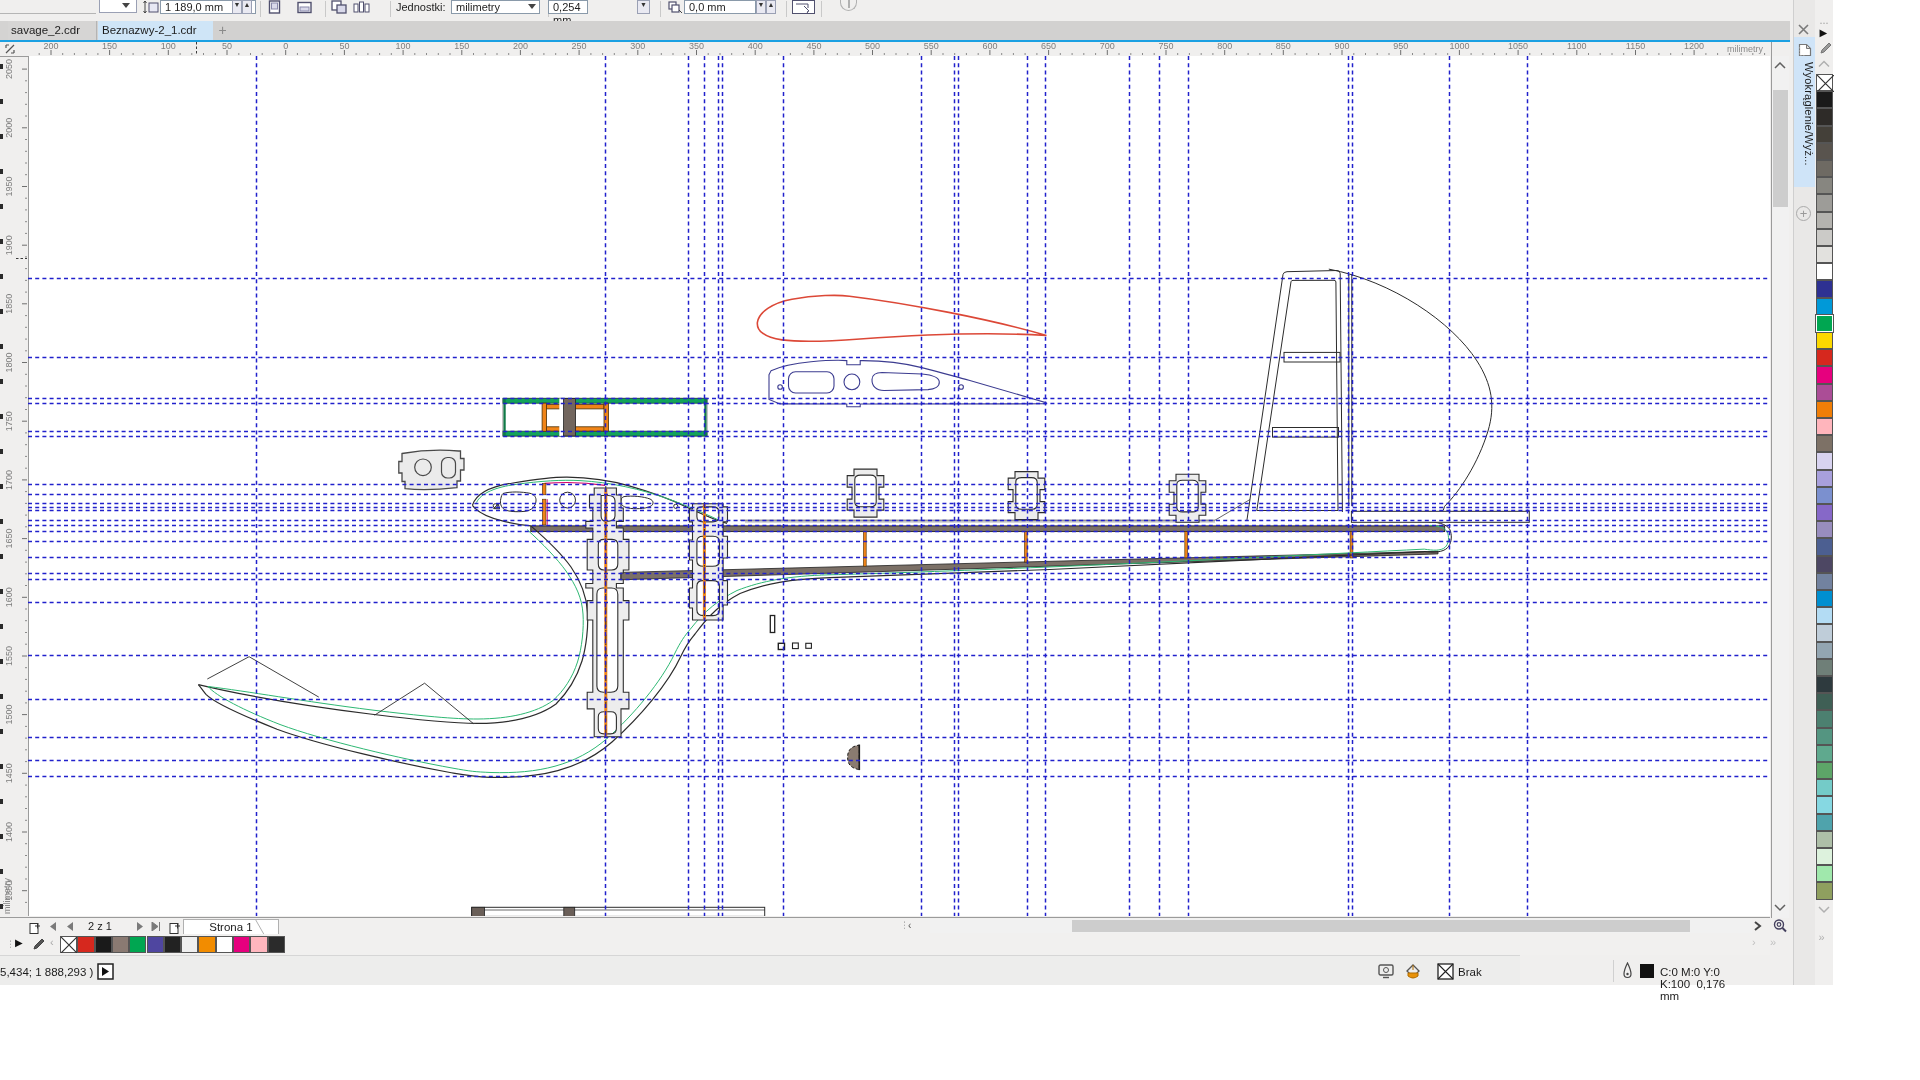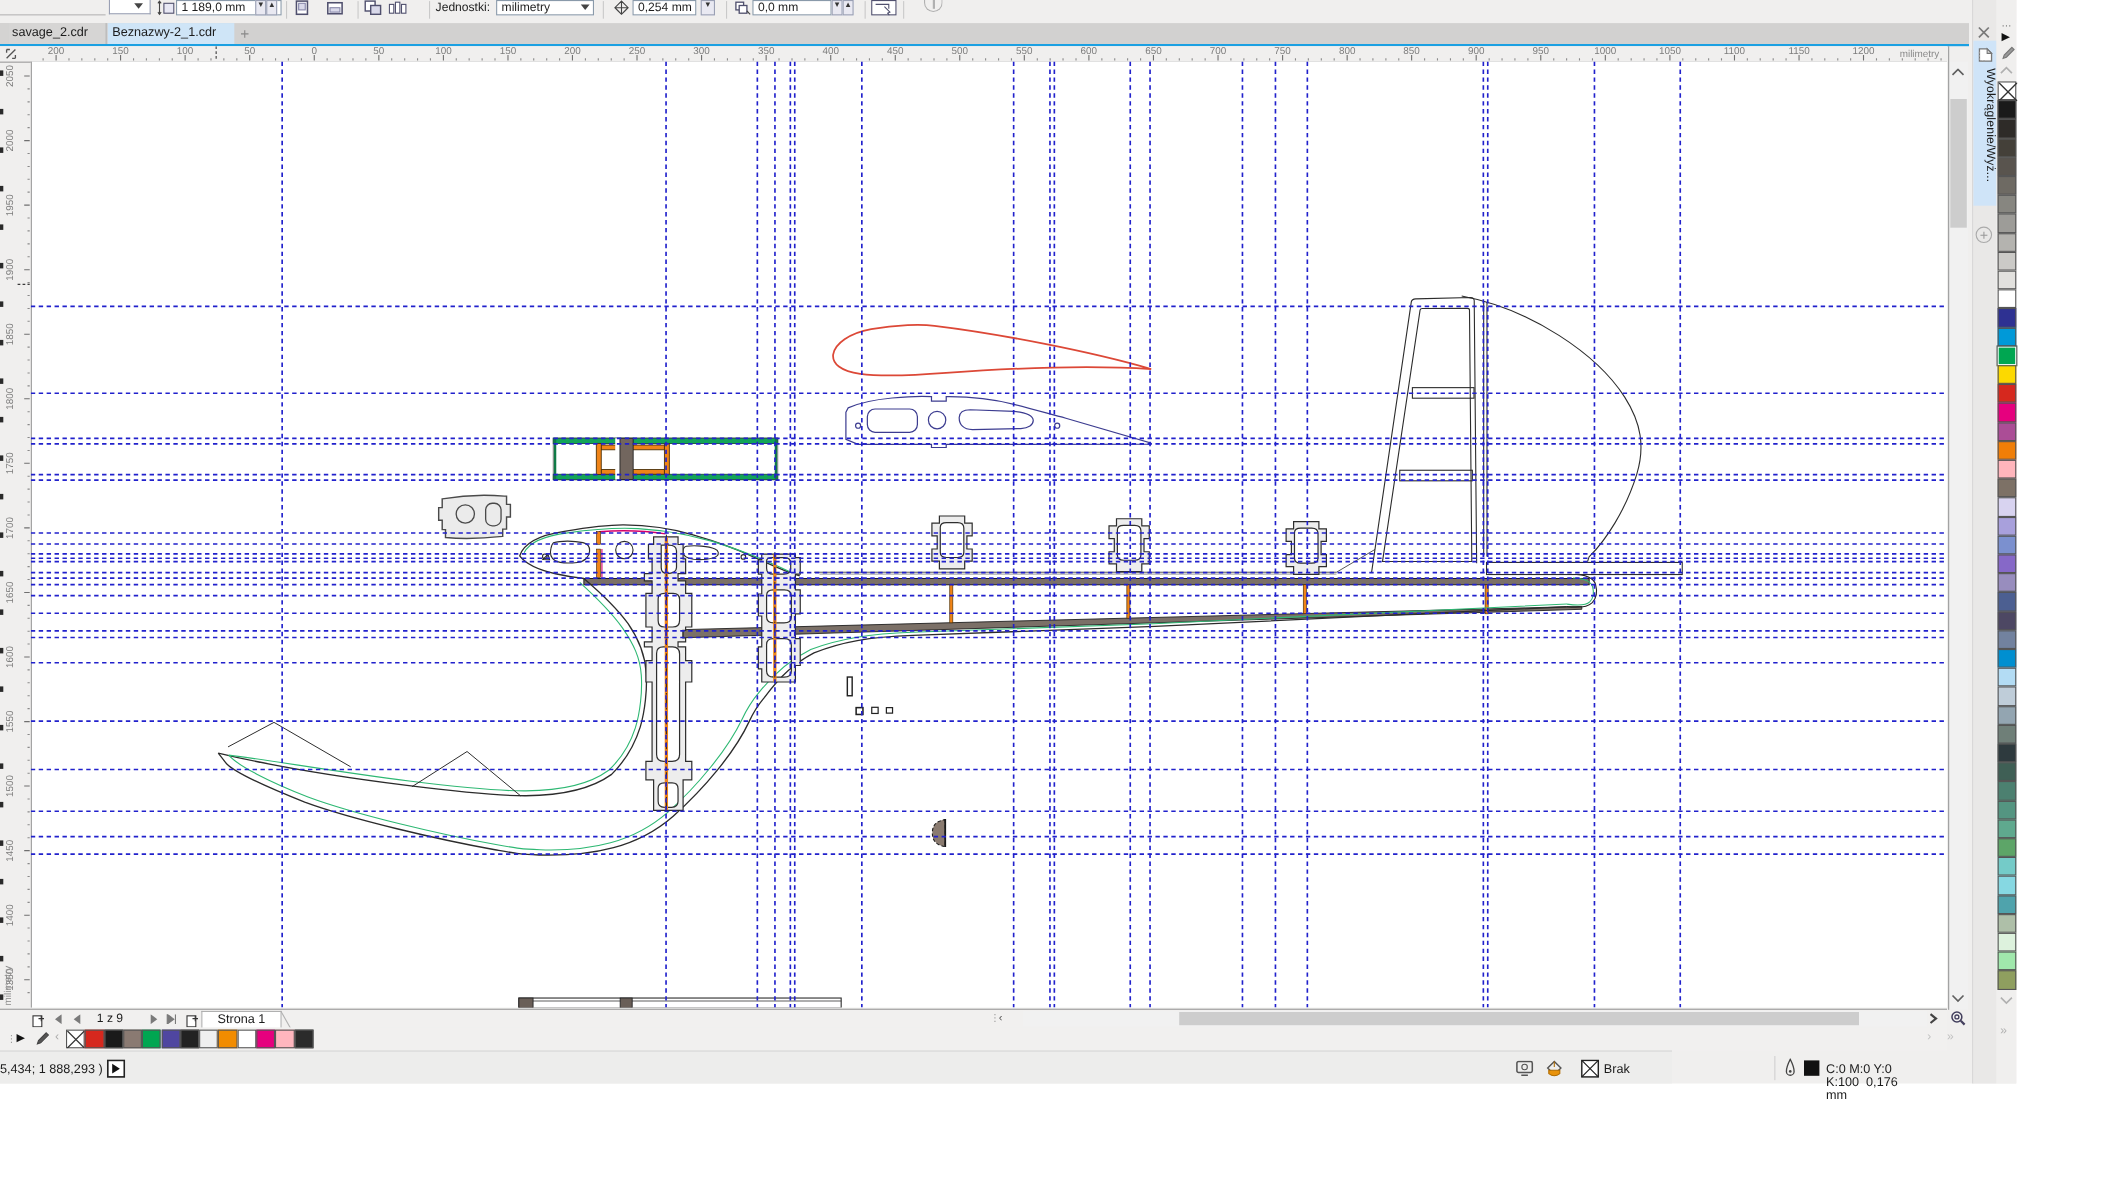--- a/index.html
+++ b/index.html
@@ -16,21 +16,21 @@
 #canvas{position:absolute;left:28px;top:56px;width:1742px;height:860px;background:#fff;border-left:1px solid #9b9b9b;}
 #canvassvg{position:absolute;left:0;top:0}
 .rulborder{position:absolute;background:#9b9b9b}
 #vscroll{position:absolute;left:1771px;top:56px;width:18px;height:862px;background:#f1f1f1}
 #vthumb{position:absolute;left:1.5px;top:34px;width:15px;height:117px;background:#cdcdcd}
 #dockstrip{position:absolute;left:1794px;top:0px;width:21px;height:985px;background:#e9e8e7}
 #docktab{position:absolute;left:1794px;top:37px;width:21px;height:150px;background:#cfe4f8}
 #palcol{position:absolute;left:1814.5px;top:0;width:18.5px;height:985px;background:#f0efee}
 .sw{position:absolute;left:1px;width:17px;height:17.2px;border:1px solid #555}
 #navrow{position:absolute;left:0;top:917px;width:1770px;height:16.5px;background:#f1f0ef;border-top:1px solid #9b9b9b}
-#strona{position:absolute;left:183px;top:0.5px;width:73px;height:16px;background:#fff;border:1px solid #b0b0b0;border-bottom:none;font-size:11.5px;color:#1c1c1c;text-align:center;line-height:15px}
+#strona{position:absolute;left:183px;top:0.5px;width:96px;height:16px;background:#fff;border:1px solid #b0b0b0;border-bottom:none;font-size:11.5px;color:#1c1c1c;text-align:center;line-height:15px}
 #hscroll{position:absolute;left:930px;top:918.5px;width:822px;height:14px;background:#f1f1f1}
 #hthumb{position:absolute;left:142px;top:1px;width:618px;height:12px;background:#cdcdcd}
 #palrow{position:absolute;left:0;top:934px;width:1770px;height:20.5px;background:#f1f0ef}
 .bsw{position:absolute;top:1.5px;width:17.3px;height:17px;border:1px solid #555}
 #statusbar{position:absolute;left:0;top:954.5px;width:1520px;height:30.5px;background:#ededec;border-top:1px solid #d6d6d6;font-size:11.5px;color:#1c1c1c}
 text{font-family:"Liberation Sans",sans-serif}
 </style></head><body>
 <div id="app">
 
   <div id="toolbar">
@@ -64,21 +64,21 @@
         <rect x="12" y="4" width="4" height="8" fill="#fff" stroke="#50506e"></rect>
       </svg>
     <div class="tsep" style="left:390px"></div>
     <div class="abs" style="left:396px;top:1px;font-size:11px;color:#1e1e1e">Jednostki:</div>
     <div class="tfield" style="left:451px;width:89px">milimetry</div>
     <div class="abs" style="left:528px;top:4px;width:0;height:0;border:4px solid transparent;border-top:5px solid #444"></div>
     <div class="tsep" style="left:548px"></div>
     <svg class="abs" style="left:558px;top:0" width="14" height="15">
         <path d="M7,1 L7,13 M4,4 L7,1 L10,4 M4,10 L7,13 L10,10 M1,7 L13,7 M4,4 L1,7 L4,10 M10,4 L13,7 L10,10" stroke="#444" fill="none"></path>
       </svg>
-    <div class="tfield" style="left:575px;width:58px">0,254 mm</div>
+    <div class="tfield" style="left:548px;width:40px">0,254 mm</div>
     <div class="tbtn" style="left:637px;top:0;width:13px;height:14px">▼</div>
     <div class="tsep" style="left:660px"></div>
     <svg class="abs" style="left:667px;top:0" width="16" height="15">
         <rect x="2" y="2" width="7" height="7" fill="#fff" stroke="#50506e" stroke-width="1.2"></rect>
         <rect x="5" y="5" width="7" height="7" fill="#fff" stroke="#50506e" stroke-width="1.2"></rect>
         <path d="M12,10 L15,13" stroke="#444"></path>
       </svg>
     <div class="tfield" style="left:684px;width:72px">0,0 mm</div>
     <div class="tbtn" style="left:756px;top:0;width:10px;height:14px">▼</div>
     <div class="tbtn" style="left:766px;top:0;width:10px;height:14px">▲</div>
@@ -629,21 +629,21 @@
     <svg class="abs" style="left:29px;top:2.5px" width="13" height="13">
         <rect x="1" y="2.5" width="8" height="10" fill="#fff" stroke="#333"></rect>
         <path d="M6,1 L11,1 M8.5,-1.5 L8.5,3.5" transform="translate(0,4)" stroke="#333"></path>
       </svg>
     <svg class="abs" style="left:47px;top:4px" width="10" height="9">
         <path d="M1.5,0 L1.5,9 M9,0 L3,4.5 L9,9 Z" fill="#7a7a7a" stroke="none"></path>
       </svg>
     <svg class="abs" style="left:66px;top:4px" width="8" height="9">
         <path d="M7,0 L1,4.5 L7,9 Z" fill="#7a7a7a"></path>
       </svg>
-    <div class="abs" style="left:88px;top:1.5px;font-size:11px;color:#1c1c1c">1 z 9</div>
+    <div class="abs" style="left:88px;top:1.5px;font-size:11px;color:#1c1c1c">2 z 1</div>
     <svg class="abs" style="left:136px;top:4px" width="8" height="9">
         <path d="M1,0 L7,4.5 L1,9 Z" fill="#7a7a7a"></path>
       </svg>
     <svg class="abs" style="left:151px;top:4px" width="10" height="9">
         <path d="M8.5,0 L8.5,9 M1,0 L7,4.5 L1,9 Z" fill="#7a7a7a" stroke="#7a7a7a" stroke-width="1"></path>
       </svg>
     <svg class="abs" style="left:169px;top:2.5px" width="13" height="13">
         <rect x="1" y="2.5" width="8" height="10" fill="#fff" stroke="#333"></rect>
         <path d="M6,5 L11,5 M8.5,2.5 L8.5,7.5" stroke="#333"></path>
       </svg>

